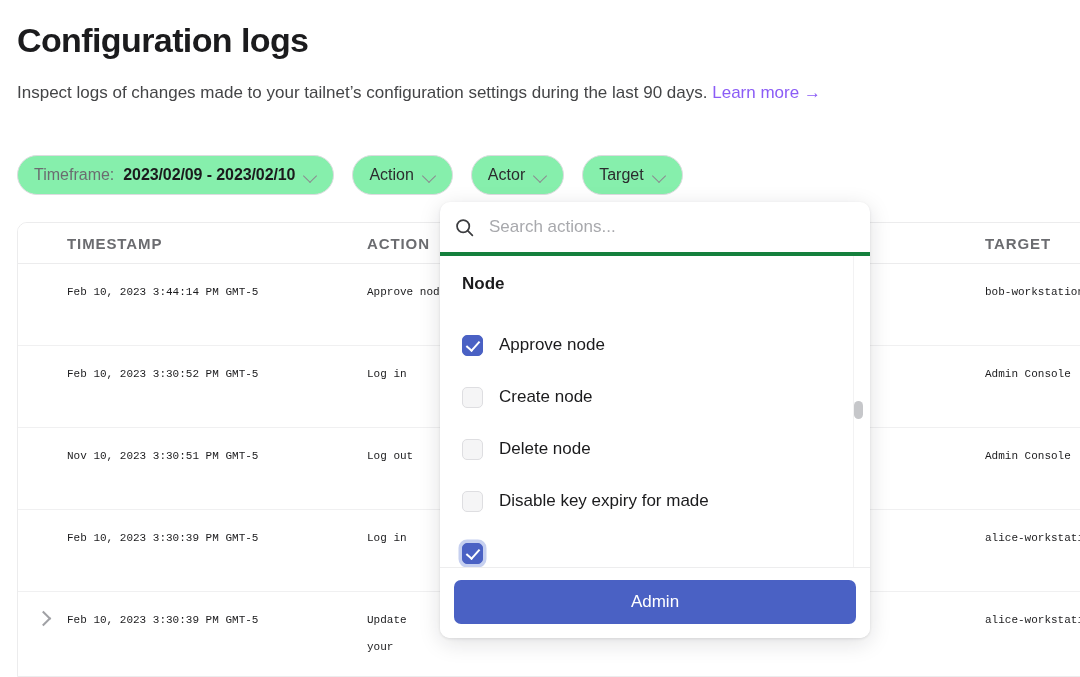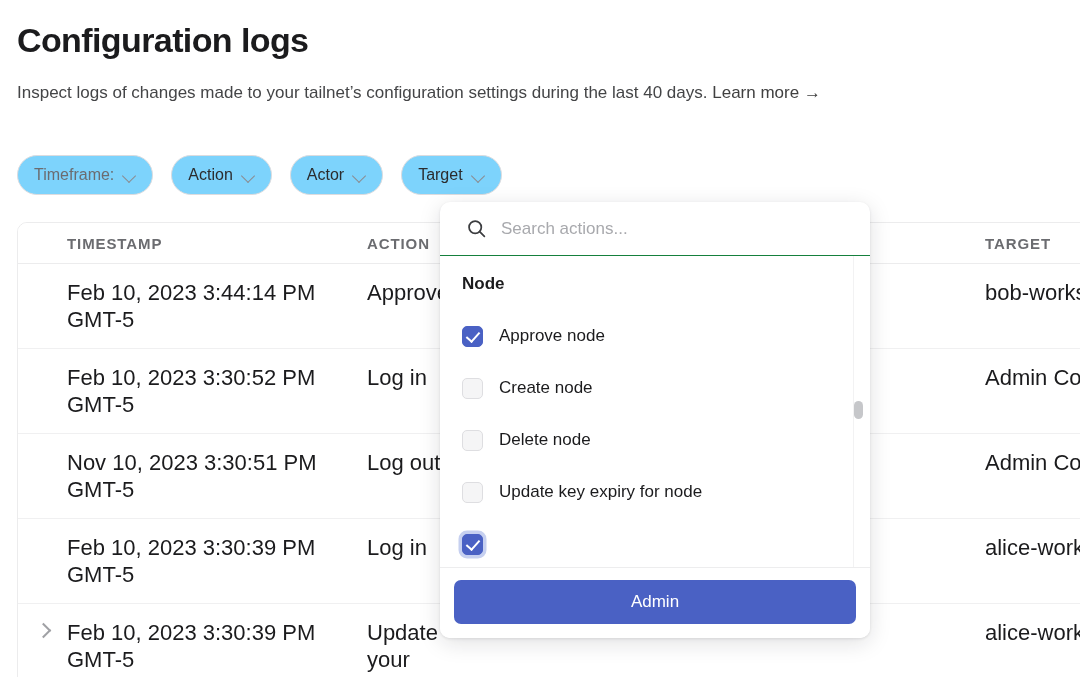--- a/index.html
+++ b/index.html
@@ -27,42 +27,42 @@
   }
   .subtitle {
     position: absolute;
     left: 17px; top: 80px;
     font-size: 17px;
     color: #444547;
     line-height: 26px;
     white-space: nowrap;
   }
   .subtitle .learn-more {
-    color: #404040;
+    color: #8b5cf6;
     text-decoration: none;
   }
   .subtitle .learn-more .arrow { font-size: 17px; }
 
   
   .filters {
     position: absolute;
     left: 17px; top: 155px;
     display: flex;
     align-items: center;
     gap: 18px;
   }
   .pill {
     display: inline-flex;
     align-items: center;
     gap: 9px;
     height: 40px;
     padding: 0 16px;
     border: 1px solid #dcdcdf;
     border-radius: 999px;
-    background: #7dd3fc;
+    background: #86efac;
     font-size: 16px;
     color: #2b2c2e;
     cursor: pointer;
     white-space: nowrap;
   }
   .pill .label-muted { color: #6b6c70; }
   .pill .label-strong { color: #1b1b1d; font-weight: bold; letter-spacing: -0.1px; }
   .pill .label-plain { color: #2b2c2e; }
   .chev {
     display: inline-block;
@@ -113,23 +113,24 @@
   .trow {
     display: flex;
     align-items: flex-start;
     border-bottom: 1px solid #f0f0f1;
     min-height: 82px;
     padding-top: 15px;
     padding-bottom: 15px;
   }
   .trow:last-child { border-bottom: none; }
   .cell {
-    font-size: 22px;
+    font-size: 11px;
     color: #1b1b1d;
     line-height: 27px;
+    font-family: Liberation Mono, monospace;
   }
   .cell.clip {
     overflow: hidden;
     white-space: nowrap;
   }
   .expand-btn {
     width: 49px; flex: none;
     display: flex; align-items: flex-start; justify-content: center;
     padding-top: 3px;
     cursor: pointer;
@@ -161,22 +162,22 @@
     flex-direction: column;
     overflow: hidden;
     z-index: 20;
   }
   .dd-search {
     height: 54px;
     flex: none;
     display: flex;
     align-items: center;
     gap: 12px;
-    padding: 0 26px;
-    border-bottom: 1px solid #15803d;
+    padding: 0 14px;
+    border-bottom: 4px solid #15803d;
   }
   .search-icon { width: 21px; height: 21px; flex: none; display: block; }
   .dd-search input {
     flex: 1;
     border: none;
     outline: none;
     font-family: "Liberation Sans", sans-serif;
     font-size: 17px;
     color: #1b1b1d;
     background: transparent;
@@ -187,21 +188,21 @@
     flex: 1;
     position: relative;
     overflow: hidden;
     padding-top: 18px;
   }
   .dd-group-title {
     font-size: 17px;
     font-weight: bold;
     color: #1b1b1d;
     padding: 0 22px;
-    margin-bottom: 16px;
+    margin-bottom: 25px;
   }
   .dd-item {
     display: flex;
     align-items: center;
     gap: 16px;
     height: 52px;
     padding: 0 22px;
     cursor: pointer;
   }
   .cbox {
@@ -268,28 +269,29 @@
   }
 </style>
 </head>
 <body>
 
 <div class="page">
 
   <h1 class="page-title">Configuration logs</h1>
 
   <div class="subtitle">
-    <span>Inspect logs of changes made to your tailnet’s configuration settings during the last 40 days.</span>
+    <span>Inspect logs of changes made to your tailnet’s configuration settings during the last 90 days.</span>
     <a class="learn-more" href="#"><span>Learn more</span> <span class="arrow">→</span></a>
   </div>
 
   <div class="filters">
 
     <div class="pill">
       <span class="label-muted">Timeframe:</span>
+        <span class="label-strong">2023/02/09 - 2023/02/10</span>
       <span class="chev"></span>
     </div>
 
     <div class="pill">
       <span class="label-plain">Action</span>
       <span class="chev"></span>
     </div>
 
     <div class="pill">
       <span class="label-plain">Actor</span>
@@ -377,21 +379,21 @@
         <span class="dd-item-label">Create node</span>
       </div>
 
       <div class="dd-item">
         <span class="cbox"></span>
         <span class="dd-item-label">Delete node</span>
       </div>
 
       <div class="dd-item">
         <span class="cbox"></span>
-        <span class="dd-item-label">Update key expiry for node</span>
+        <span class="dd-item-label">Disable key expiry for made</span>
       </div>
 
       <div class="dd-item">
         <span class="cbox checked focused"></span>
       </div>
 
       <div class="dd-scrollbar">
         <div class="dd-thumb"></div>
       </div>
     </div>

